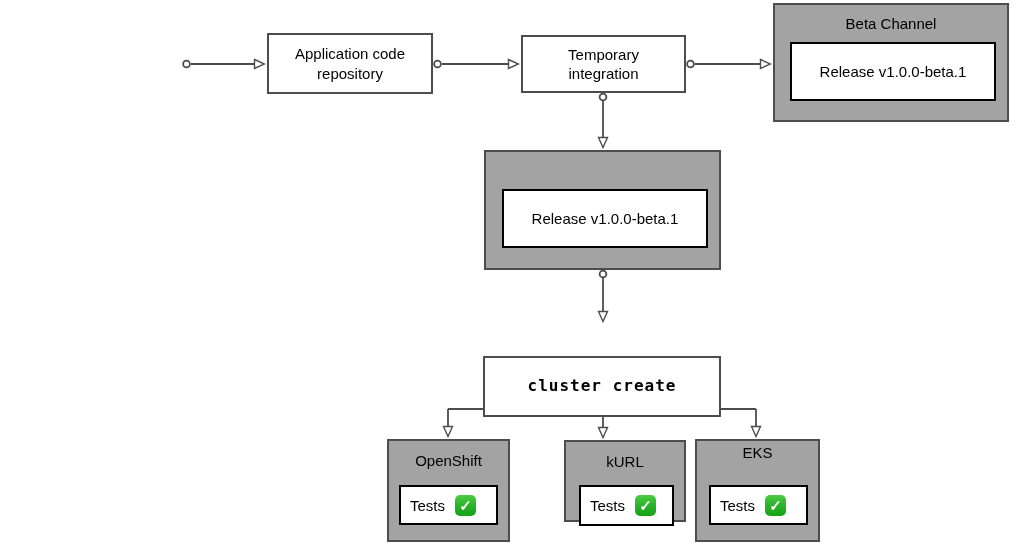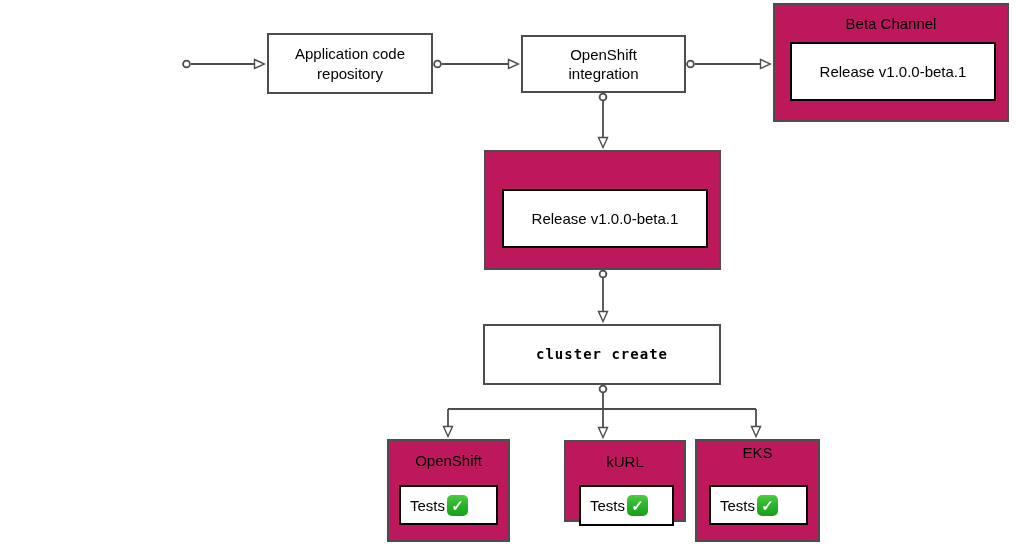--- a/index.html
+++ b/index.html
@@ -30,21 +30,21 @@
     align-items: center;
     justify-content: center;
     text-align: center;
     font-size: 15px;
     line-height: 1.3;
   }
   .container-node {
     position: absolute;
     box-sizing: border-box;
     border: 2px solid #4d4d4d;
-    background: #be185d;
+    background: #a3a3a3;
     color: #000000;
   }
   .container-title {
     width: 100%;
     text-align: center;
     font-size: 15px;
     color: #000000;
   }
   .inner-box {
     position: absolute;
@@ -53,27 +53,28 @@
     background: #ffffff;
     display: flex;
     align-items: center;
     justify-content: center;
     font-size: 15px;
     color: #000000;
   }
   .tests-box {
     justify-content: flex-start;
     padding-left: 9px;
-    gap: 2px;
+    gap: 10px;
   }
   .mono {
     font-family: "DejaVu Sans Mono", "Liberation Mono", monospace;
     font-weight: bold;
-    font-size: 14px;
+    font-size: 16px;
     letter-spacing: 1px;
+    margin-top: 32px;
   }
   .check-icon {
     display: inline-flex;
     align-items: center;
     justify-content: center;
     width: 21px;
     height: 21px;
     border-radius: 5px;
     background: linear-gradient(180deg, #4ecb43 0%, #2db52d 45%, #17a117 100%);
     color: #ffffff;
@@ -117,21 +118,21 @@
       <line x1="756" y1="409" x2="756" y2="436" marker-end="url(#openArrow)"></line>
     </g>
   </svg>
 
 
   <div class="node" style="left:267px; top:33px; width:166px; height:61px; padding:0 15px;">
     <span>Application code repository</span>
   </div>
 
   <div class="node" style="left:521px; top:35px; width:165px; height:58px; padding:0 30px;">
-    <span>OpenShift integration</span>
+    <span>Temporary integration</span>
   </div>
 
   <div class="container-node" style="left:773px; top:3px; width:236px; height:119px;">
     <div class="container-title" style="margin-top:10px;">Beta Channel</div>
     <div class="inner-box" style="left:15px; top:37px; width:206px; height:59px;">
       <span>Release v1.0.0-beta.1</span>
     </div>
   </div>
 
   <div class="container-node" style="left:484px; top:150px; width:237px; height:120px;">

